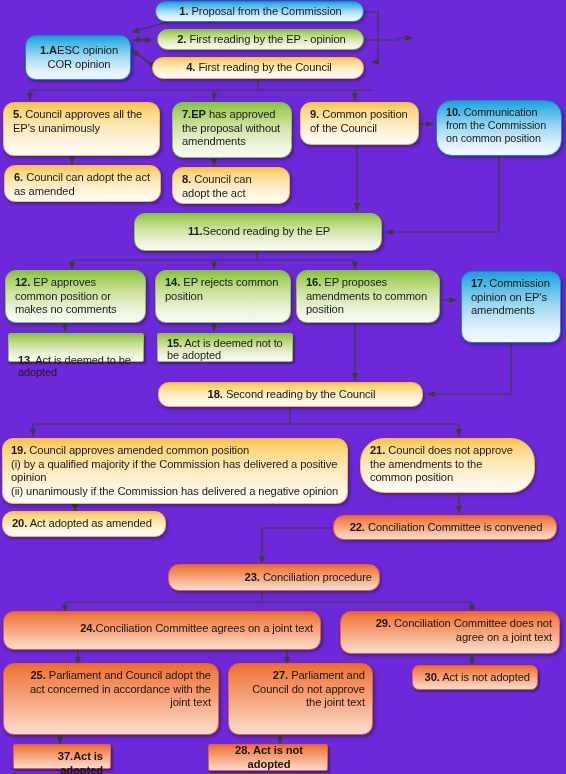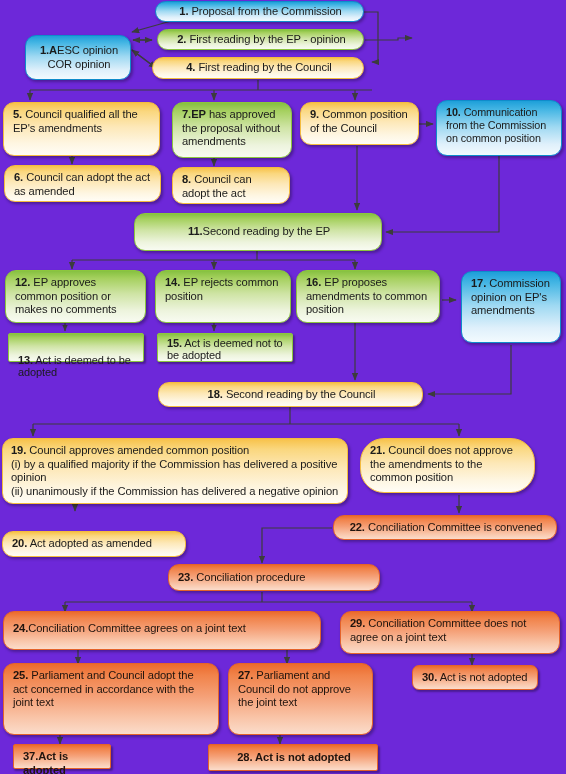--- a/index.html
+++ b/index.html
@@ -18,27 +18,27 @@
   .blue{background:linear-gradient(180deg,#1d9fd9 0%,#45b6e4 16%,#9fd9f2 48%,#dff0fb 80%,#f2fafe 100%);
         border:1.6px solid #0f8ccb;}
   
   .green{background:linear-gradient(180deg,#86c140 0%,#a5d05e 14%,#cfe4a5 45%,#edf4dd 78%,#f8fbf1 100%);
          border:1.6px solid #8cc63e;}
   
   .gold{background:linear-gradient(180deg,#f7c24a 0%,#fad77e 16%,#fde8b8 46%,#fef6e2 78%,#fffdf6 100%);
         border:1.4px solid #f4bc3e;}
   
   .orange{background:linear-gradient(180deg,#ec6a2c 0%,#f1834a 16%,#f5a077 46%,#f9c6aa 78%,#fbdccb 100%);
-          border:1.4px solid #e4632a;color:#20140e;}
+          border:1.4px solid #e4632a;color:#20140e;text-align:right;}
 
   .ctr{text-align:center;}
   .vmid{display:flex;align-items:center;}
   .vmid > span{width:100%;}
   .tight{line-height:1.08;font-size:11px;}
-  .small{font-size:10.8px;}
+  .small{font-size:10.8px;border-radius:16px;}
 </style>
 </head>
 <body>
 
 <div id="stage">
 
   <svg id="wires" viewBox="0 0 566 774" width="566" height="774">
     <defs>
       <marker id="ah" markerWidth="9" markerHeight="9" refX="7.2" refY="3.2" orient="auto" markerUnits="userSpaceOnUse">
         <path d="M0,0 L8,3.2 L0,6.4 z" fill="#3c3c3c"></path>
@@ -132,21 +132,21 @@
   </div>
 
 
   <div class="node gold ctr vmid" style="left:152px;top:57px;width:212px;height:22px;padding-top:2px;padding-bottom:2px;">
     <span><b>4.</b>
     <span>First reading by the Council</span></span>
   </div>
 
   <div class="node gold" style="left:3px;top:102px;width:157px;height:54px;">
     <span><b>5.</b>
-    <span>Council qualified all the EP's amendments</span></span>
+    <span>Council approves all the EP's unanimously</span></span>
   </div>
 
   <div class="node gold" style="left:4px;top:165px;width:157px;height:37px;">
     <span><b>6.</b>
     <span>Council can adopt the act as amended</span></span>
   </div>
 
   <div class="node green" style="left:172px;top:102px;width:120px;height:56px;">
     <span><b>7.EP</b>
     <span>has approved the proposal without amendments</span></span>
@@ -206,21 +206,21 @@
     <span>Second reading by the Council</span></span>
   </div>
 
   <div class="node gold" style="left:2px;top:438px;width:346px;height:66px;padding-left:8px;">
     <span><b>19.</b>
     <span style="white-space:pre-line;">Council approves amended common position
 (i) by a qualified majority if the Commission has delivered a positive opinion
 (ii) unanimously if the Commission has delivered a negative opinion</span></span>
   </div>
 
-  <div class="node gold" style="left:2px;top:511px;width:184px;height:26px;padding-top:5px;margin-top:20px;">
+  <div class="node gold" style="left:2px;top:511px;width:164px;height:26px;padding-top:5px;">
     <span><b>20.</b>
     <span>Act adopted as amended</span></span>
   </div>
 
   <div class="node gold" style="left:360px;top:438px;width:175px;height:55px;border-radius:24px;">
     <span><b>21.</b>
     <span>Council does not approve the amendments to the common position</span></span>
   </div>
 
   <div class="node orange ctr vmid" style="left:333px;top:515px;width:224px;height:25px;">
@@ -244,21 +244,21 @@
 
   <div class="node orange sq" style="left:13px;top:744px;width:98px;height:25px;padding-top:5px;">
     <span><b>37.</b><span style="font-weight:bold;">Act is adopted</span></span>
   </div>
 
   <div class="node orange" style="left:228px;top:663px;width:145px;height:72px;">
     <span><b>27.</b>
     <span>Parliament and Council do not approve the joint text</span></span>
   </div>
 
-  <div class="node orange sq ctr vmid" style="left:208px;top:744px;width:170px;height:27px;font-weight:bold;text-align:center;">
+  <div class="node orange sq ctr vmid" style="left:208px;top:744px;width:120px;height:27px;font-weight:bold;text-align:center;">
     <span><b>28.</b>
     <span>Act is not adopted</span></span>
   </div>
 
   <div class="node orange" style="left:340px;top:611px;width:220px;height:43px;">
     <span><b>29.</b>
     <span>Conciliation Committee does not agree on a joint text</span></span>
   </div>
 
   <div class="node orange sq" style="left:412px;top:665px;width:126px;height:25px;padding-top:5px;border-radius:7px;">

